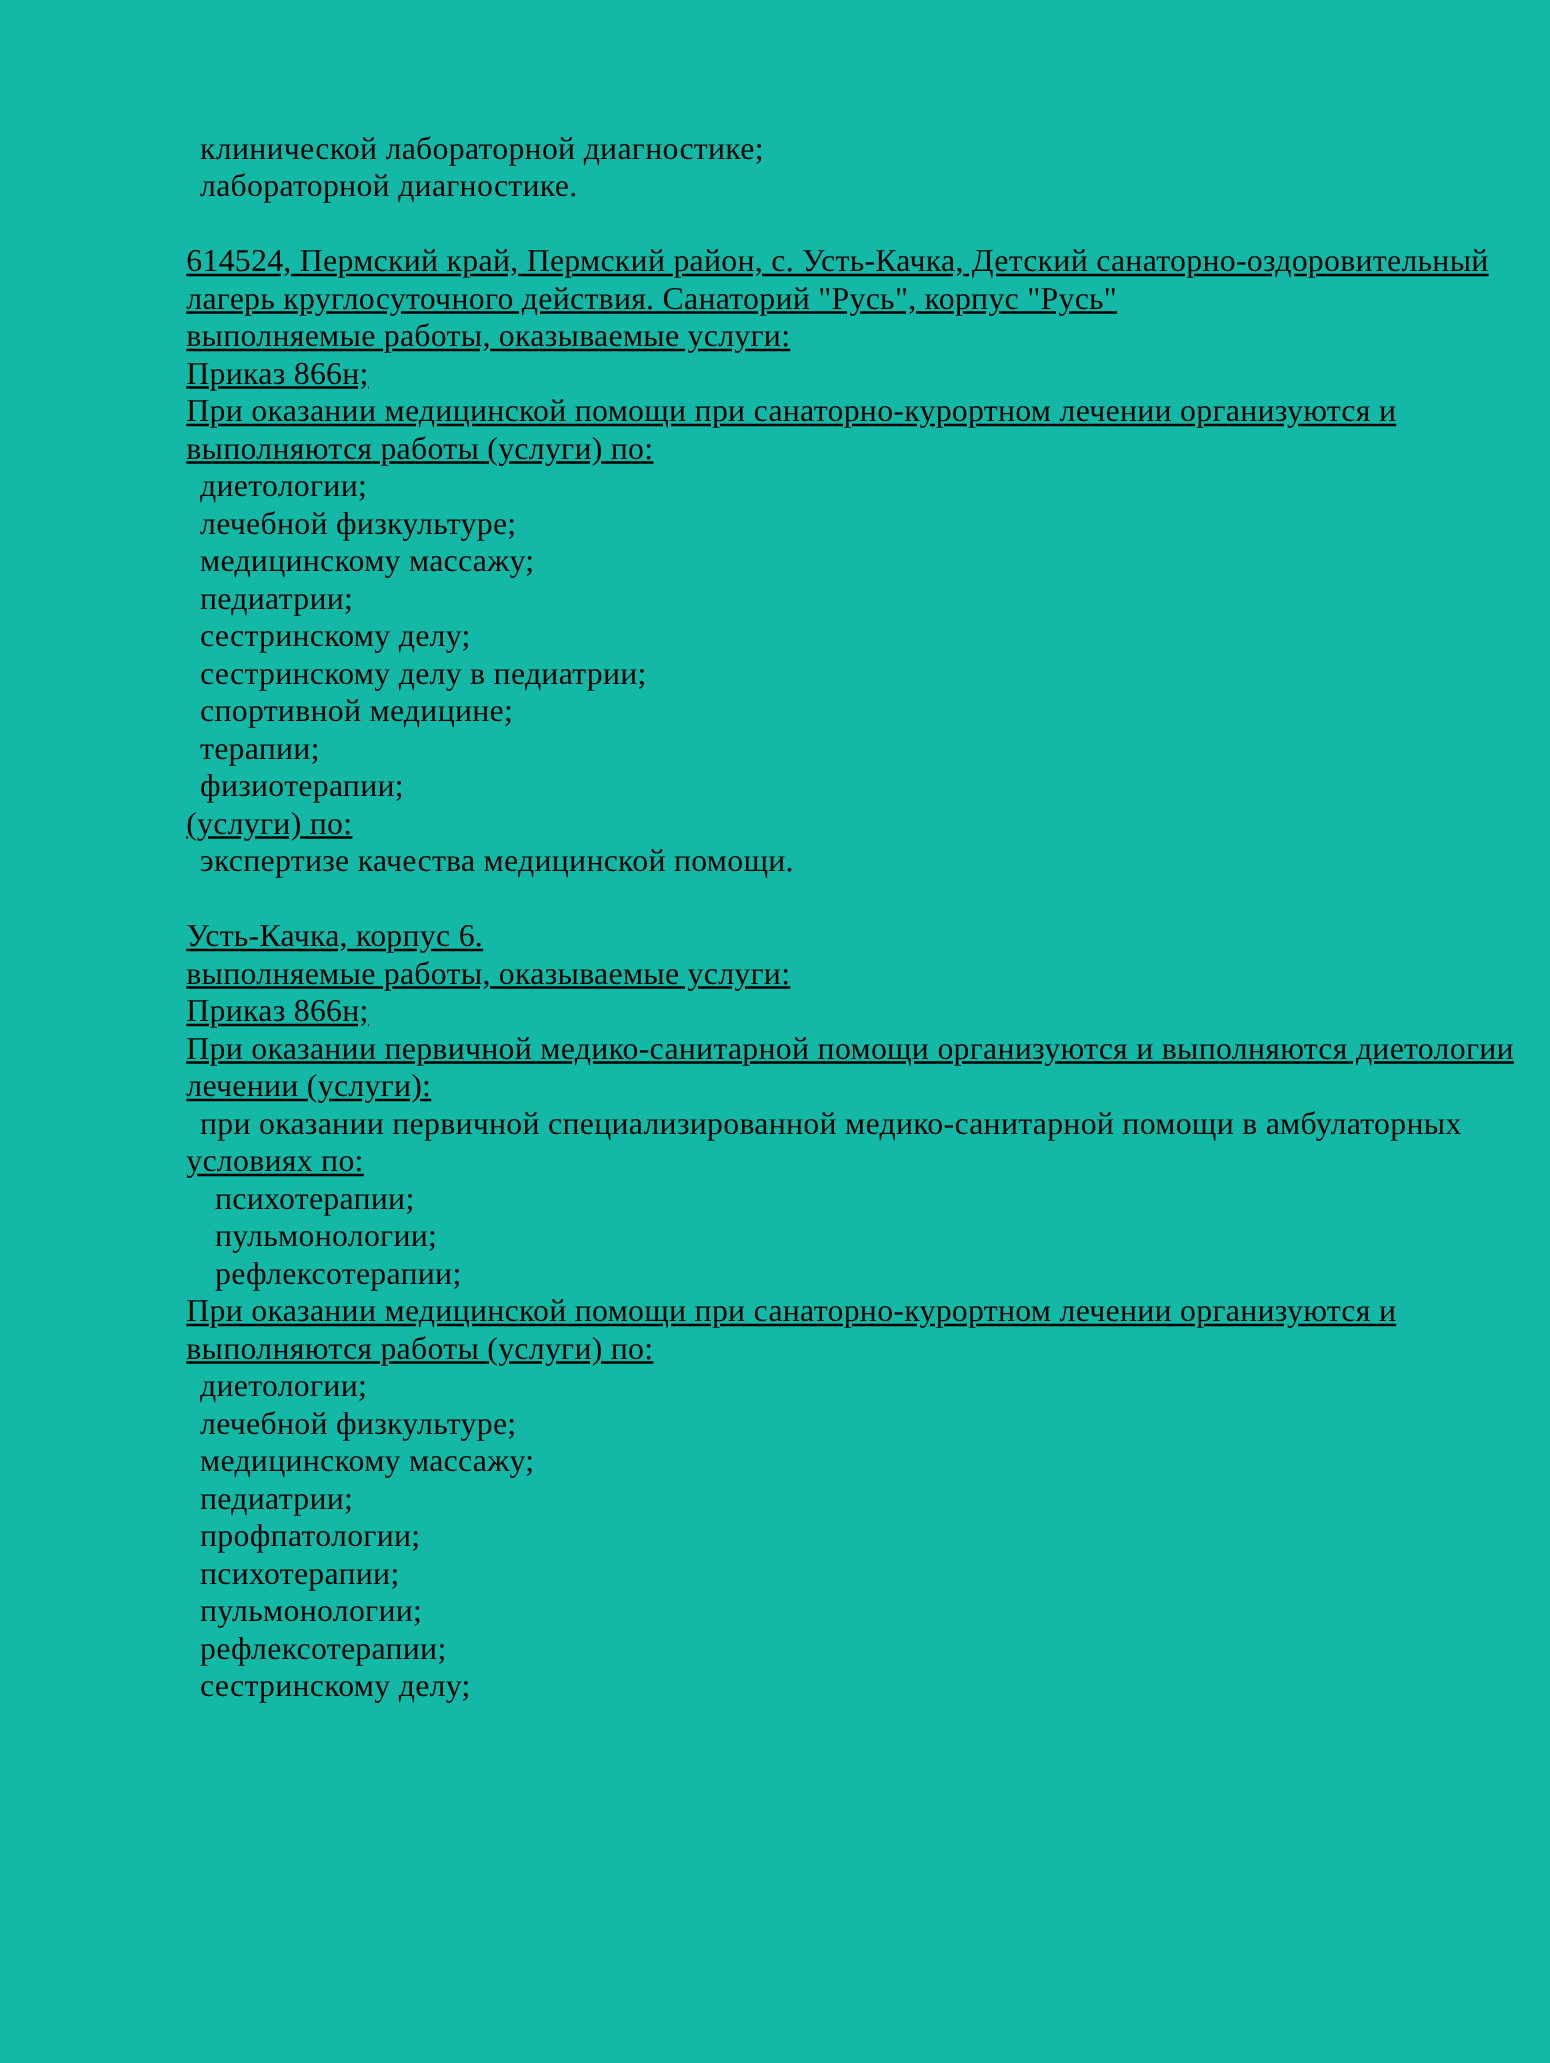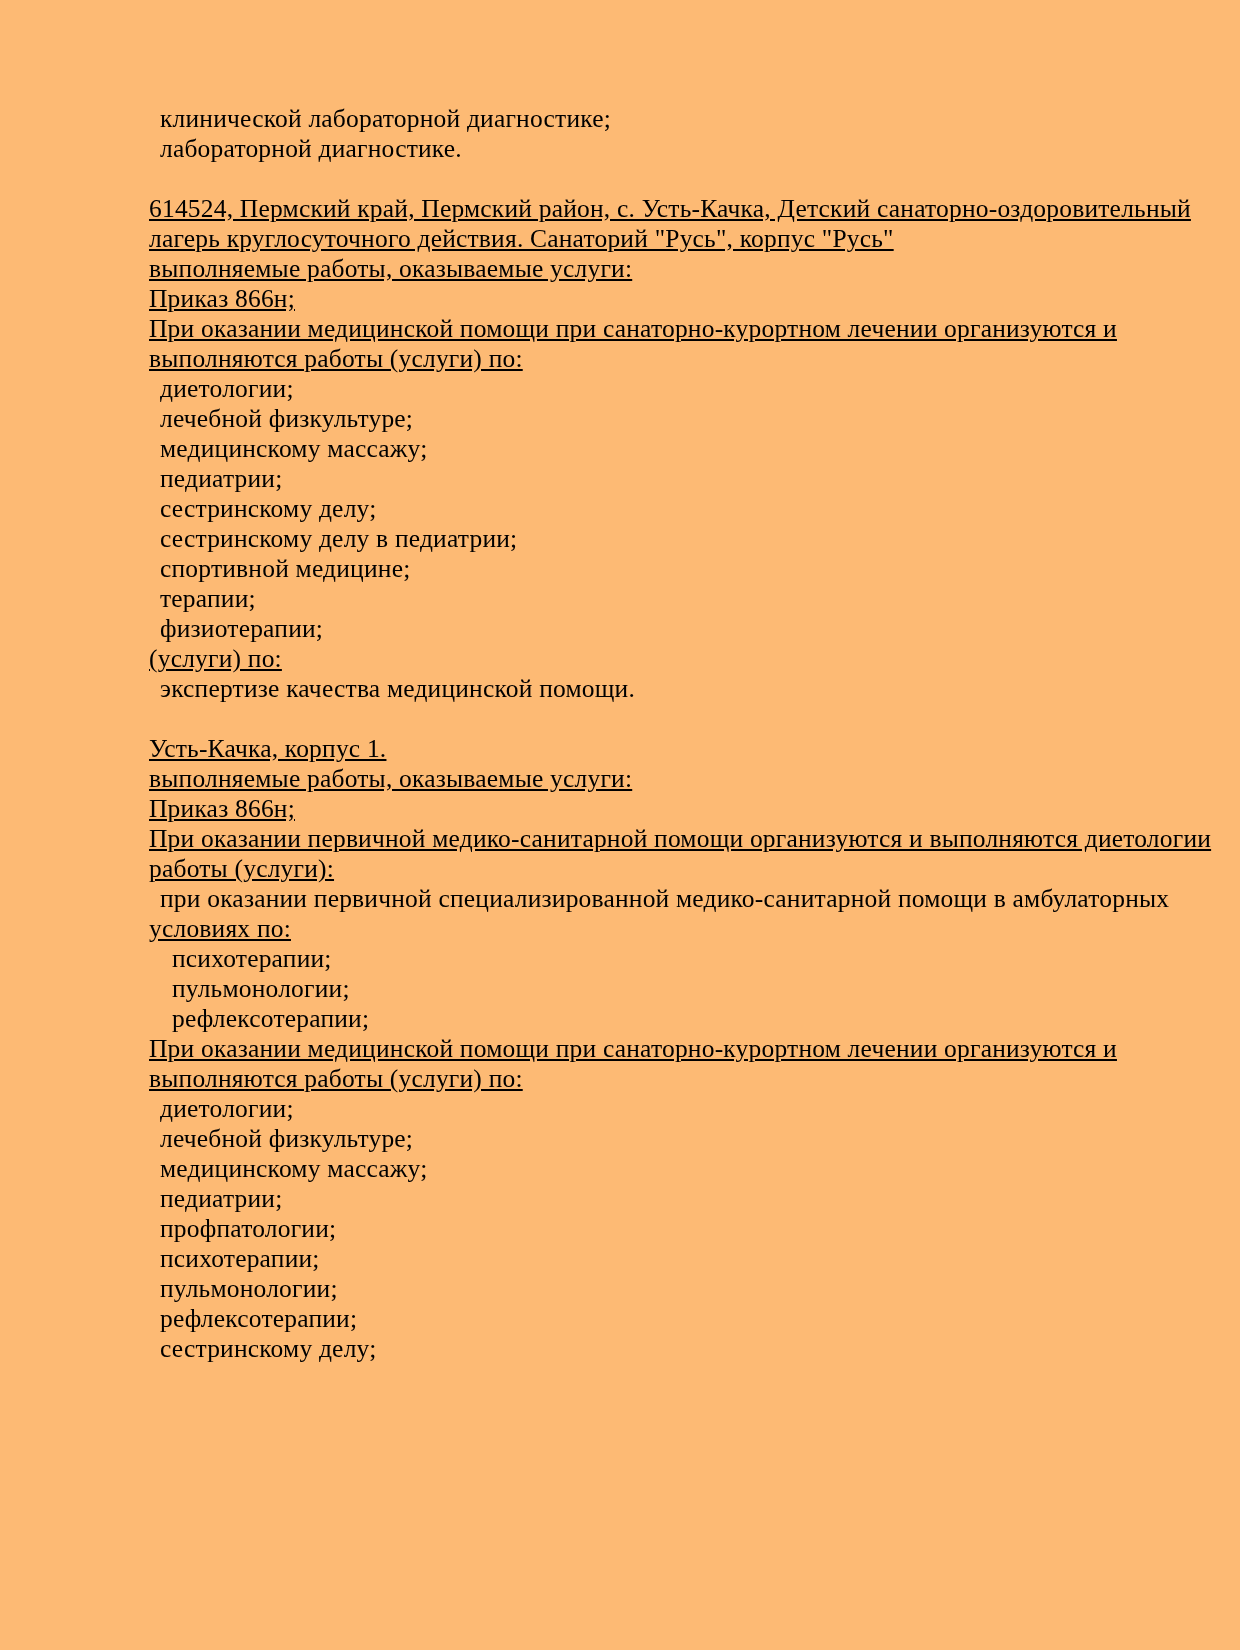--- a/index.html
+++ b/index.html
@@ -4,21 +4,21 @@
 <style>
   html, body {
     margin: 0;
     padding: 0;
     background: #ffffff;
   }
   .page {
     position: relative;
     width: 1240px;
     height: 1650px;
-    background: #fdba74;
+    background: #14b8a6;
     color: #000000;
     font-family: "Liberation Serif", "DejaVu Serif", serif;
     font-size: 25.5px;
     overflow: hidden;
     box-sizing: border-box;
   }
   .doc {
     position: absolute;
     top: 104px;
     left: 149px;
@@ -53,25 +53,25 @@
       <div class="line ind-1">медицинскому массажу;</div>
       <div class="line ind-1">педиатрии;</div>
       <div class="line ind-1">сестринскому делу;</div>
       <div class="line ind-1">сестринскому делу в педиатрии;</div>
       <div class="line ind-1">спортивной медицине;</div>
       <div class="line ind-1">терапии;</div>
       <div class="line ind-1">физиотерапии;</div>
       <div class="line ind-0">(услуги) по:</div>
       <div class="line ind-1">экспертизе качества медицинской помощи.</div>
       <div class="line ind-0"></div>
-      <div class="line ind-0">Усть-Качка, корпус 1.</div>
+      <div class="line ind-0">Усть-Качка, корпус 6.</div>
       <div class="line ind-0">выполняемые работы, оказываемые услуги:</div>
       <div class="line ind-0">Приказ 866н;</div>
       <div class="line ind-0">При оказании первичной медико-санитарной помощи организуются и выполняются диетологии</div>
-      <div class="line ind-0">работы (услуги):</div>
+      <div class="line ind-0">лечении (услуги):</div>
       <div class="line ind-1">при оказании первичной специализированной медико-санитарной помощи в амбулаторных</div>
       <div class="line ind-0">условиях по:</div>
       <div class="line ind-2">психотерапии;</div>
       <div class="line ind-2">пульмонологии;</div>
       <div class="line ind-2">рефлексотерапии;</div>
       <div class="line ind-0">При оказании медицинской помощи при санаторно-курортном лечении организуются и</div>
       <div class="line ind-0">выполняются работы (услуги) по:</div>
       <div class="line ind-1">диетологии;</div>
       <div class="line ind-1">лечебной физкультуре;</div>
       <div class="line ind-1">медицинскому массажу;</div>

